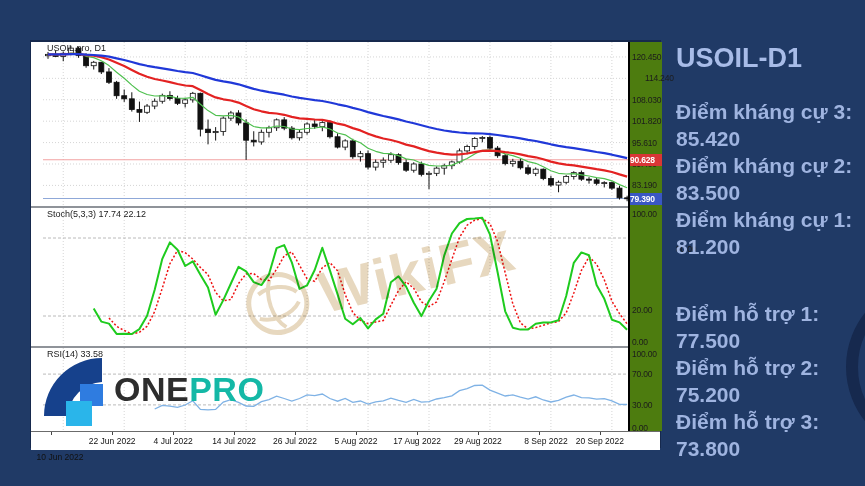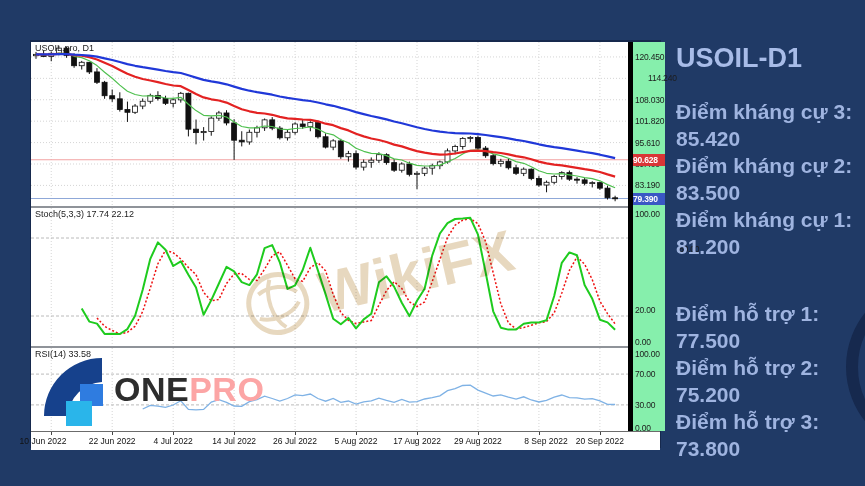--- a/index.html
+++ b/index.html
@@ -9,32 +9,32 @@
     font-family:"Liberation Sans", sans-serif;
   }
   .page{position:absolute;inset:0;overflow:hidden;}
 
   
   .chart-window{
     position:absolute;left:30px;top:40px;width:631px;height:408px;
     background:#ffffff;border:2px solid #16294d;border-width:2px 1px 1px 1px;
     box-sizing:border-box;z-index:1;
   }
-  .panel{position:absolute;left:0;width:597px;overflow:hidden;background:#fff;}
+  .panel{position:absolute;left:12px;width:597px;overflow:hidden;background:#fff;}
   .panel svg{position:absolute;left:0;top:0;display:block;}
   .panel.main {top:0;height:164px;}
   .panel.stoch{top:166px;height:138px;}
   .panel.rsi  {top:306px;height:83px;}
   .sep{position:absolute;left:0;width:629px;height:2px;background:#8f9399;z-index:3;}
   .sym-label,.ind-label{
     position:absolute;left:4px;top:1px;font-size:9px;color:#1c1c1c;z-index:2;white-space:nowrap;
   }
   .price-axis{
-    position:absolute;left:597px;top:0;width:32px;height:389px;background:#86efac;
-    border-left:5px solid #000000;z-index:4;font-size:8.5px;color:#1c1c1c;
+    position:absolute;left:597px;top:0;width:32px;height:389px;background:#4d7c0f;
+    border-left:2px solid #000000;z-index:4;font-size:8.5px;color:#1c1c1c;
   }
   .axis-label{position:absolute;left:2px;white-space:nowrap;letter-spacing:-0.2px;}
   .price-tag{
     position:absolute;left:0;width:32px;height:12px;line-height:12px;
     color:#fff;font-size:8.5px;font-weight:bold;text-align:left;letter-spacing:-0.2px;
   }
   .date-axis{
     position:absolute;left:0;top:389px;width:629px;height:18px;background:#fff;
     border-top:1px solid #6b6b6b;z-index:4;font-size:8.5px;color:#111;
   }
@@ -55,21 +55,21 @@
   }
 
   
   .onepro-logo{position:absolute;left:34px;top:354px;width:232px;height:76px;z-index:5;}
   .onepro-logo .mark{position:absolute;left:6px;top:0;width:72px;height:74px;}
   .onepro-text{
     position:absolute;left:80px;top:16px;font-size:34px;font-weight:bold;letter-spacing:0.5px;
     white-space:nowrap;
   }
   .onepro-text .one{color:#2d2d2d;}
-  .onepro-text .pro{color:#fca5a5;}
+  .onepro-text .pro{color:#14b8a6;}
 
   
   .sidebar{position:absolute;left:676px;top:42px;width:186px;z-index:6;color:#9fb4e0;}
   .sidebar h1{
     margin:0 0 24px 0;font-size:27px;line-height:32px;font-weight:bold;color:#a8bce8;
   }
   .group + .group{margin-top:40px;}
   .sr-label,.sr-value{font-size:21px;line-height:27px;font-weight:bold;white-space:nowrap;}
 </style>
 </head>
@@ -312,21 +312,21 @@
         <div class="axis-label" style="top: 295px;">0.00</div>
         <div class="axis-label" style="top: 307px;">100.00</div>
         <div class="axis-label" style="top: 327.1px;">70.00</div>
         <div class="axis-label" style="top: 357.9px;">30.00</div>
         <div class="axis-label" style="top: 381px;">0.00</div>
         <div class="price-tag" style="top: 111.766px; background: rgb(217, 54, 54);">90.628</div>
         <div class="price-tag" style="top: 150.517px; background: rgb(58, 87, 196);">79.390</div>
       </div>
     <div class="date-axis" id="date-axis">
         <div class="date-tick" style="left: 20.24px;"></div>
-        <div class="date-label" style="left: 12px;">10 Jun 2022</div>
+        <div class="date-label" style="left: 29px; margin-top: 16px;">10 Jun 2022</div>
         <div class="date-tick" style="left: 81.2px;"></div>
         <div class="date-label" style="left: 81.2px; text-align: center;">22 Jun 2022</div>
         <div class="date-tick" style="left: 142.16px;"></div>
         <div class="date-label" style="left: 142.16px;">4 Jul 2022</div>
         <div class="date-tick" style="left: 203.12px;"></div>
         <div class="date-label" style="left: 203.12px;">14 Jul 2022</div>
         <div class="date-tick" style="left: 264.08px;"></div>
         <div class="date-label" style="left: 264.08px;">26 Jul 2022</div>
         <div class="date-tick" style="left: 325.04px;"></div>
         <div class="date-label" style="left: 325.04px;">5 Aug 2022</div>

